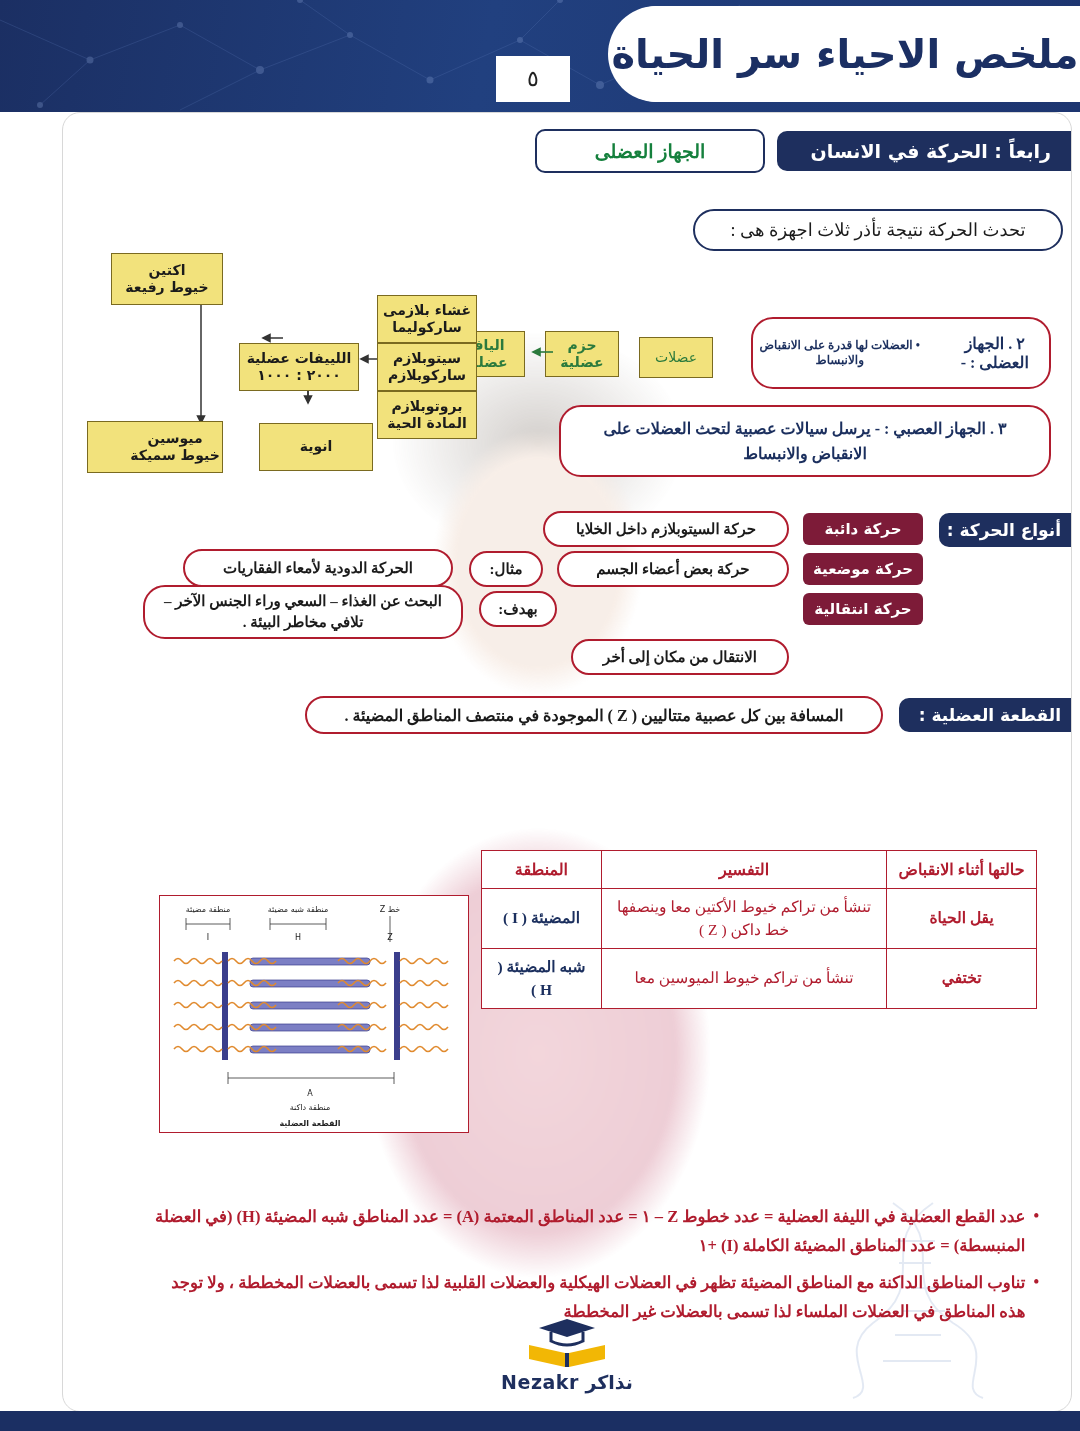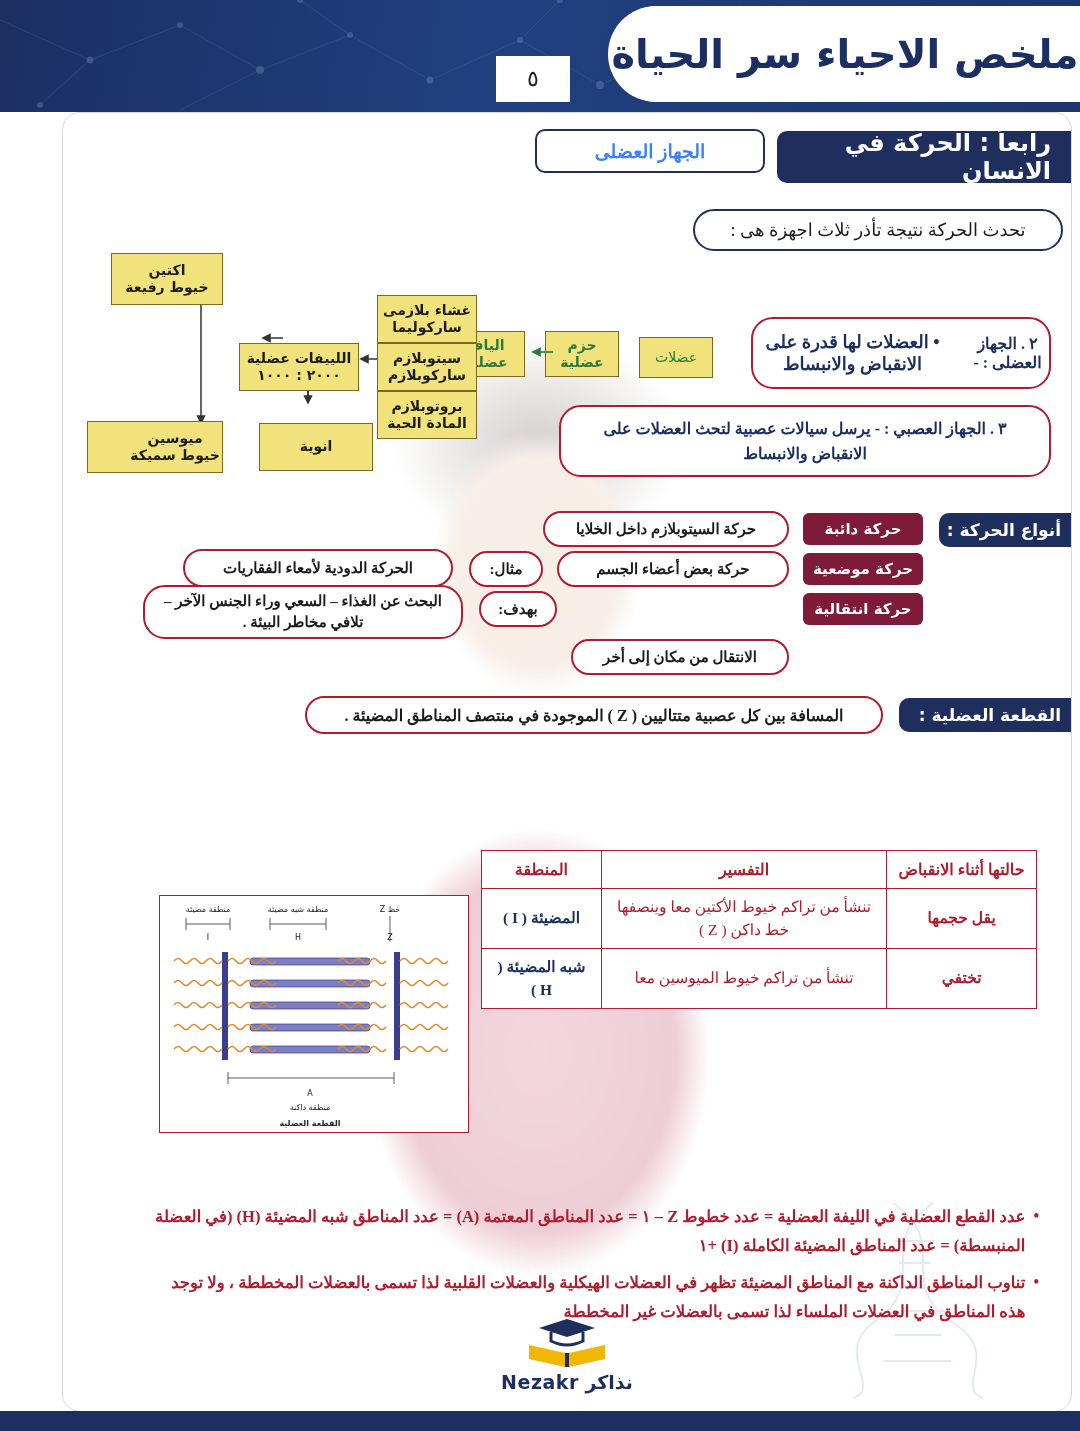--- a/index.html
+++ b/index.html
@@ -159,35 +159,35 @@
 
   <div class="faded-photo"></div>
   <svg class="dna" viewBox="0 0 210 210">
     <g stroke="#9fb4d8" stroke-width="2" fill="none" opacity=".8">
       <path d="M60 10 C120 50, 60 90, 120 130 C170 160, 120 195, 150 205"></path>
       <path d="M100 10 C40 50, 100 90, 40 130 C0 160, 50 195, 20 205"></path>
       <path d="M68 28 L96 28 M62 48 L102 48 M66 70 L98 70 M78 95 L118 95 M70 118 L112 118 M62 142 L108 142 M50 168 L118 168"></path>
     </g>
   </svg>
 
-  <div class="title-bar" style="right:-6px; top:18px; width:300px; height:52px; padding-right:26px; font-size:24px;">
+  <div class="title-bar" style="right:-6px; top:18px; width:300px; height:40px; padding-right:26px; font-size:19px;">
     <span>رابعاً : الحركة في الانسان</span>
   </div>
-  <div class="pill navy" style="right:306px; top:16px; width:230px; height:44px; font-weight:bold; font-size:19px; color:#3b82f6; border-radius:10px;">
+  <div class="pill navy" style="right:306px; top:16px; width:230px; height:44px; font-weight:bold; font-size:19px; color:#15803d; border-radius:10px;">
     <span>الجهاز العضلى</span>
   </div>
 
   <div class="pill" style="right:8px; top:96px; width:370px; height:42px; font-size:18px; border-color:#1e2f5e;">
     <span>تحدث الحركة نتيجة تأذر ثلاث اجهزة هى :</span>
   </div>
 
 
   <div class="pill" style="right:20px; top:204px; width:300px; height:72px; flex-direction:row; gap:14px; font-size:16px; color:#1b2f5e; font-weight:bold;">
     <span>٢ . الجهاز العضلى : -</span>
-    <span style="font-size:18px">• العضلات لها قدرة على الانقباض والانبساط</span>
+    <span style="font-size:12px">• العضلات لها قدرة على الانقباض والانبساط</span>
   </div>
 
   <div class="pill" style="right:20px; top:292px; width:492px; height:72px; flex-direction:column; gap:6px; font-size:16px; color:#1b2f5e; font-weight:bold;">
     <span>٣ . الجهاز العصبي : - يرسل سيالات عصبية لتحث العضلات على</span>
     <span>الانقباض والانبساط</span>
   </div>
 
   <div class="yellow" style="right:358px; top:224px; width:74px; height:41px; color:#2b7a3d; font-weight:normal;">
     <span>عضلات</span>
   </div>
@@ -297,21 +297,21 @@
   <table class="muscle">
     <thead>
       <tr>
         <th style="width:150px;">حالتها أثناء الانقباض</th>
         <th style="width:286px;">التفسير</th>
         <th style="width:120px;">المنطقة</th>
       </tr>
     </thead>
     <tbody>
       <tr>
-        <td class="state">يقل حجمها</td>
+        <td class="state">يقل الحياة</td>
         <td class="explain">تنشأ من تراكم خيوط الأكتين معا وينصفها خط داكن ( Z )</td>
         <td class="region">المضيئة ( I )</td>
       </tr>
       <tr>
         <td class="state">تختفي</td>
         <td class="explain">تنشأ من تراكم خيوط الميوسين معا</td>
         <td class="region">شبه المضيئة ( H )</td>
       </tr>
     </tbody>
   </table>

